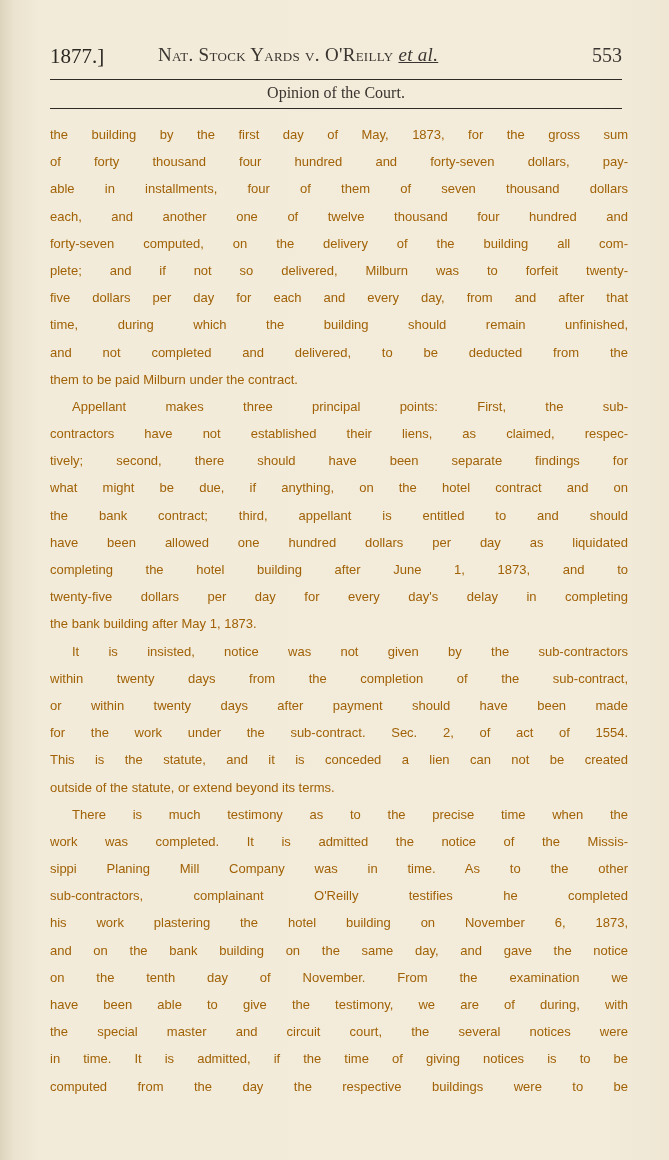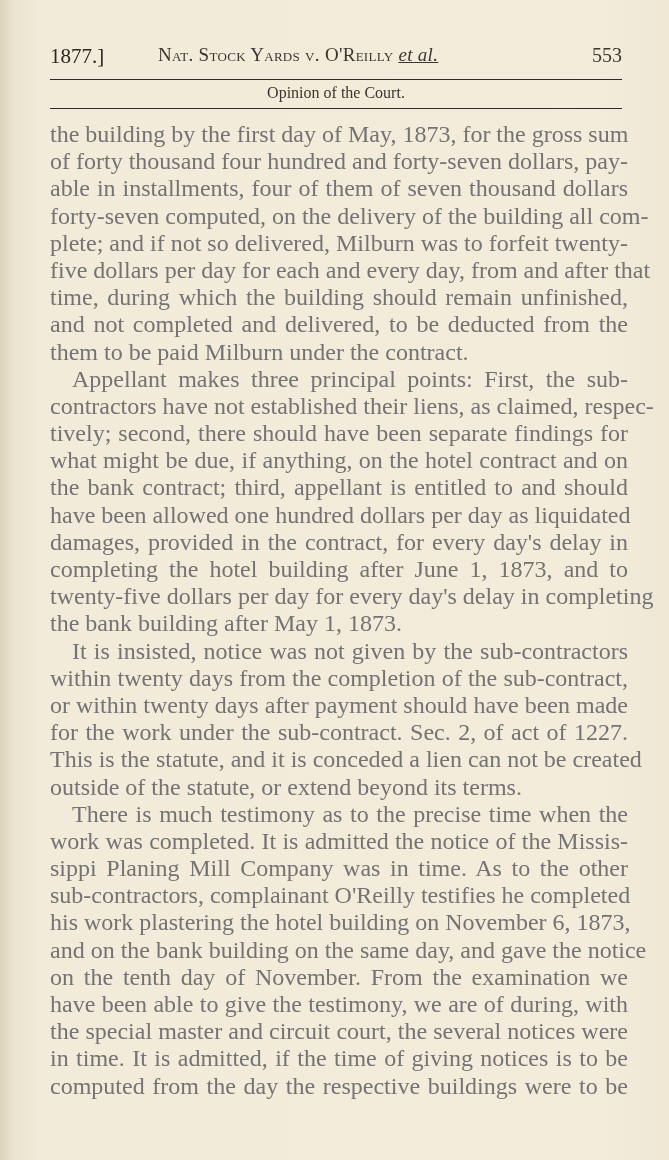--- a/index.html
+++ b/index.html
@@ -23,22 +23,22 @@
   .rule { position: absolute; left: 50px; width: 572px; height: 0; border-top: 1.6px solid #2e2a25; }
   .rule.r1 { top: 79px; }
   .rule.r2 { top: 108px; }
   .section-head {
     position: absolute; top: 84px; left: 50px; width: 572px; text-align: center;
     font-family: "Liberation Serif", "DejaVu Serif", serif;
     font-size: 16px; color: #3a3530;
   }
   .body-text {
     position: absolute; top: 121px; left: 50px; width: 578px;
-    font-family: Liberation Serif, serif;
-    font-size: 24px; line-height: 27.2px; color: #737373;
+    font-family: Liberation Sans, sans-serif;
+    font-size: 13px; line-height: 27.2px; color: #a16207;
   }
   .line { display: block; white-space: nowrap; text-align: justify; text-align-last: justify; height: 27.2px; }
   .line.last { text-align-last: left; }
   .line.indent { padding-left: 22px; }
 </style>
 </head>
 <body>
 
 <div class="page">
   <div class="running-head">
@@ -47,40 +47,40 @@
     <span class="rh-page">553</span>
   </div>
   <div class="rule r1"></div>
   <div class="section-head">Opinion of the Court.</div>
   <div class="rule r2"></div>
 
   <div class="body-text" id="body-text">
       <span class="line">the building by the first day of May, 1873, for the gross sum</span>
       <span class="line">of forty thousand four hundred and forty-seven dollars, pay-</span>
       <span class="line">able in installments, four of them of seven thousand dollars</span>
+      <span class="line">each, and another one of twelve thousand four hundred and</span>
       <span class="line">forty-seven computed, on the delivery of the building all com-</span>
       <span class="line">plete; and if not so delivered, Milburn was to forfeit twenty-</span>
       <span class="line">five dollars per day for each and every day, from and after that</span>
       <span class="line">time, during which the building should remain unfinished,</span>
       <span class="line">and not completed and delivered, to be deducted from the</span>
       <span class="line last">them to be paid Milburn under the contract.</span>
       <span class="line indent">Appellant makes three principal points: First, the sub-</span>
       <span class="line">contractors have not established their liens, as claimed, respec-</span>
       <span class="line">tively; second, there should have been separate findings for</span>
       <span class="line">what might be due, if anything, on the hotel contract and on</span>
       <span class="line">the bank contract; third, appellant is entitled to and should</span>
       <span class="line">have been allowed one hundred dollars per day as liquidated</span>
-      <span class="line">damages, provided in the contract, for every day's delay in</span>
       <span class="line">completing the hotel building after June 1, 1873, and to</span>
       <span class="line">twenty-five dollars per day for every day's delay in completing</span>
       <span class="line last">the bank building after May 1, 1873.</span>
       <span class="line indent">It is insisted, notice was not given by the sub-contractors</span>
       <span class="line">within twenty days from the completion of the sub-contract,</span>
       <span class="line">or within twenty days after payment should have been made</span>
-      <span class="line">for the work under the sub-contract. Sec. 2, of act of 1227.</span>
+      <span class="line">for the work under the sub-contract. Sec. 2, of act of 1554.</span>
       <span class="line">This is the statute, and it is conceded a lien can not be created</span>
       <span class="line last">outside of the statute, or extend beyond its terms.</span>
       <span class="line indent">There is much testimony as to the precise time when the</span>
       <span class="line">work was completed. It is admitted the notice of the Missis-</span>
       <span class="line">sippi Planing Mill Company was in time. As to the other</span>
       <span class="line">sub-contractors, complainant O'Reilly testifies he completed</span>
       <span class="line">his work plastering the hotel building on November 6, 1873,</span>
       <span class="line">and on the bank building on the same day, and gave the notice</span>
       <span class="line">on the tenth day of November. From the examination we</span>
       <span class="line">have been able to give the testimony, we are of during, with</span>

